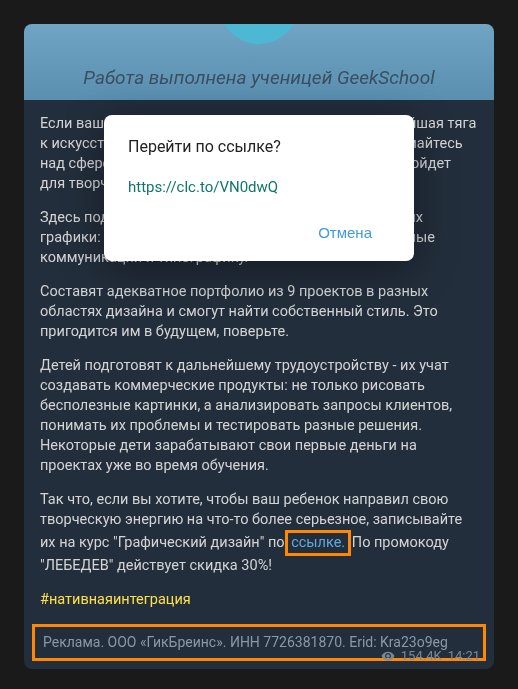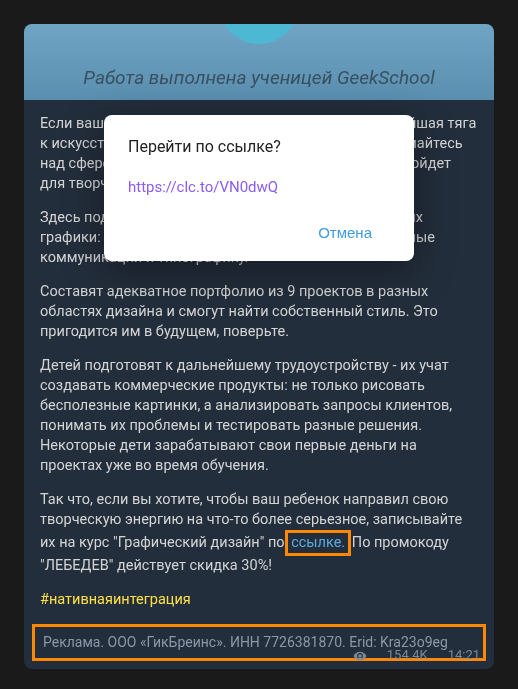--- a/index.html
+++ b/index.html
@@ -79,21 +79,22 @@
       padding: 6px 8px;
       margin: 4px -8px 20px -8px;
       color: #8a98a8;
       font-size: 14px;
     }
     .message-footer {
       position: absolute;
       bottom: 6px;
       right: 14px;
       display: flex;
-      gap: 20px;
+      align-items: center;
+      gap: 6px;
       color: #7a8999;
       font-size: 13px;
     }
     .eye-icon svg {
       width: 14px;
       height: 14px;
       fill: #7a8999;
       vertical-align: middle;
     }
     .dialog-overlay {
@@ -117,21 +118,21 @@
       box-shadow: 0 10px 40px rgba(0,0,0,0.4);
     }
     .dialog-title {
       font-size: 16px;
       color: #222;
       margin-bottom: 22px;
       font-weight: 400;
     }
     .dialog-url {
       font-size: 15px;
-      color: #8b5cf6;
+      color: #0f766e;
       margin-bottom: 18px;
       font-weight: 400;
     }
     .dialog-buttons {
       display: flex;
       justify-content: flex-end;
       gap: 21px;
     }
     .dialog-button {
       background: none;

